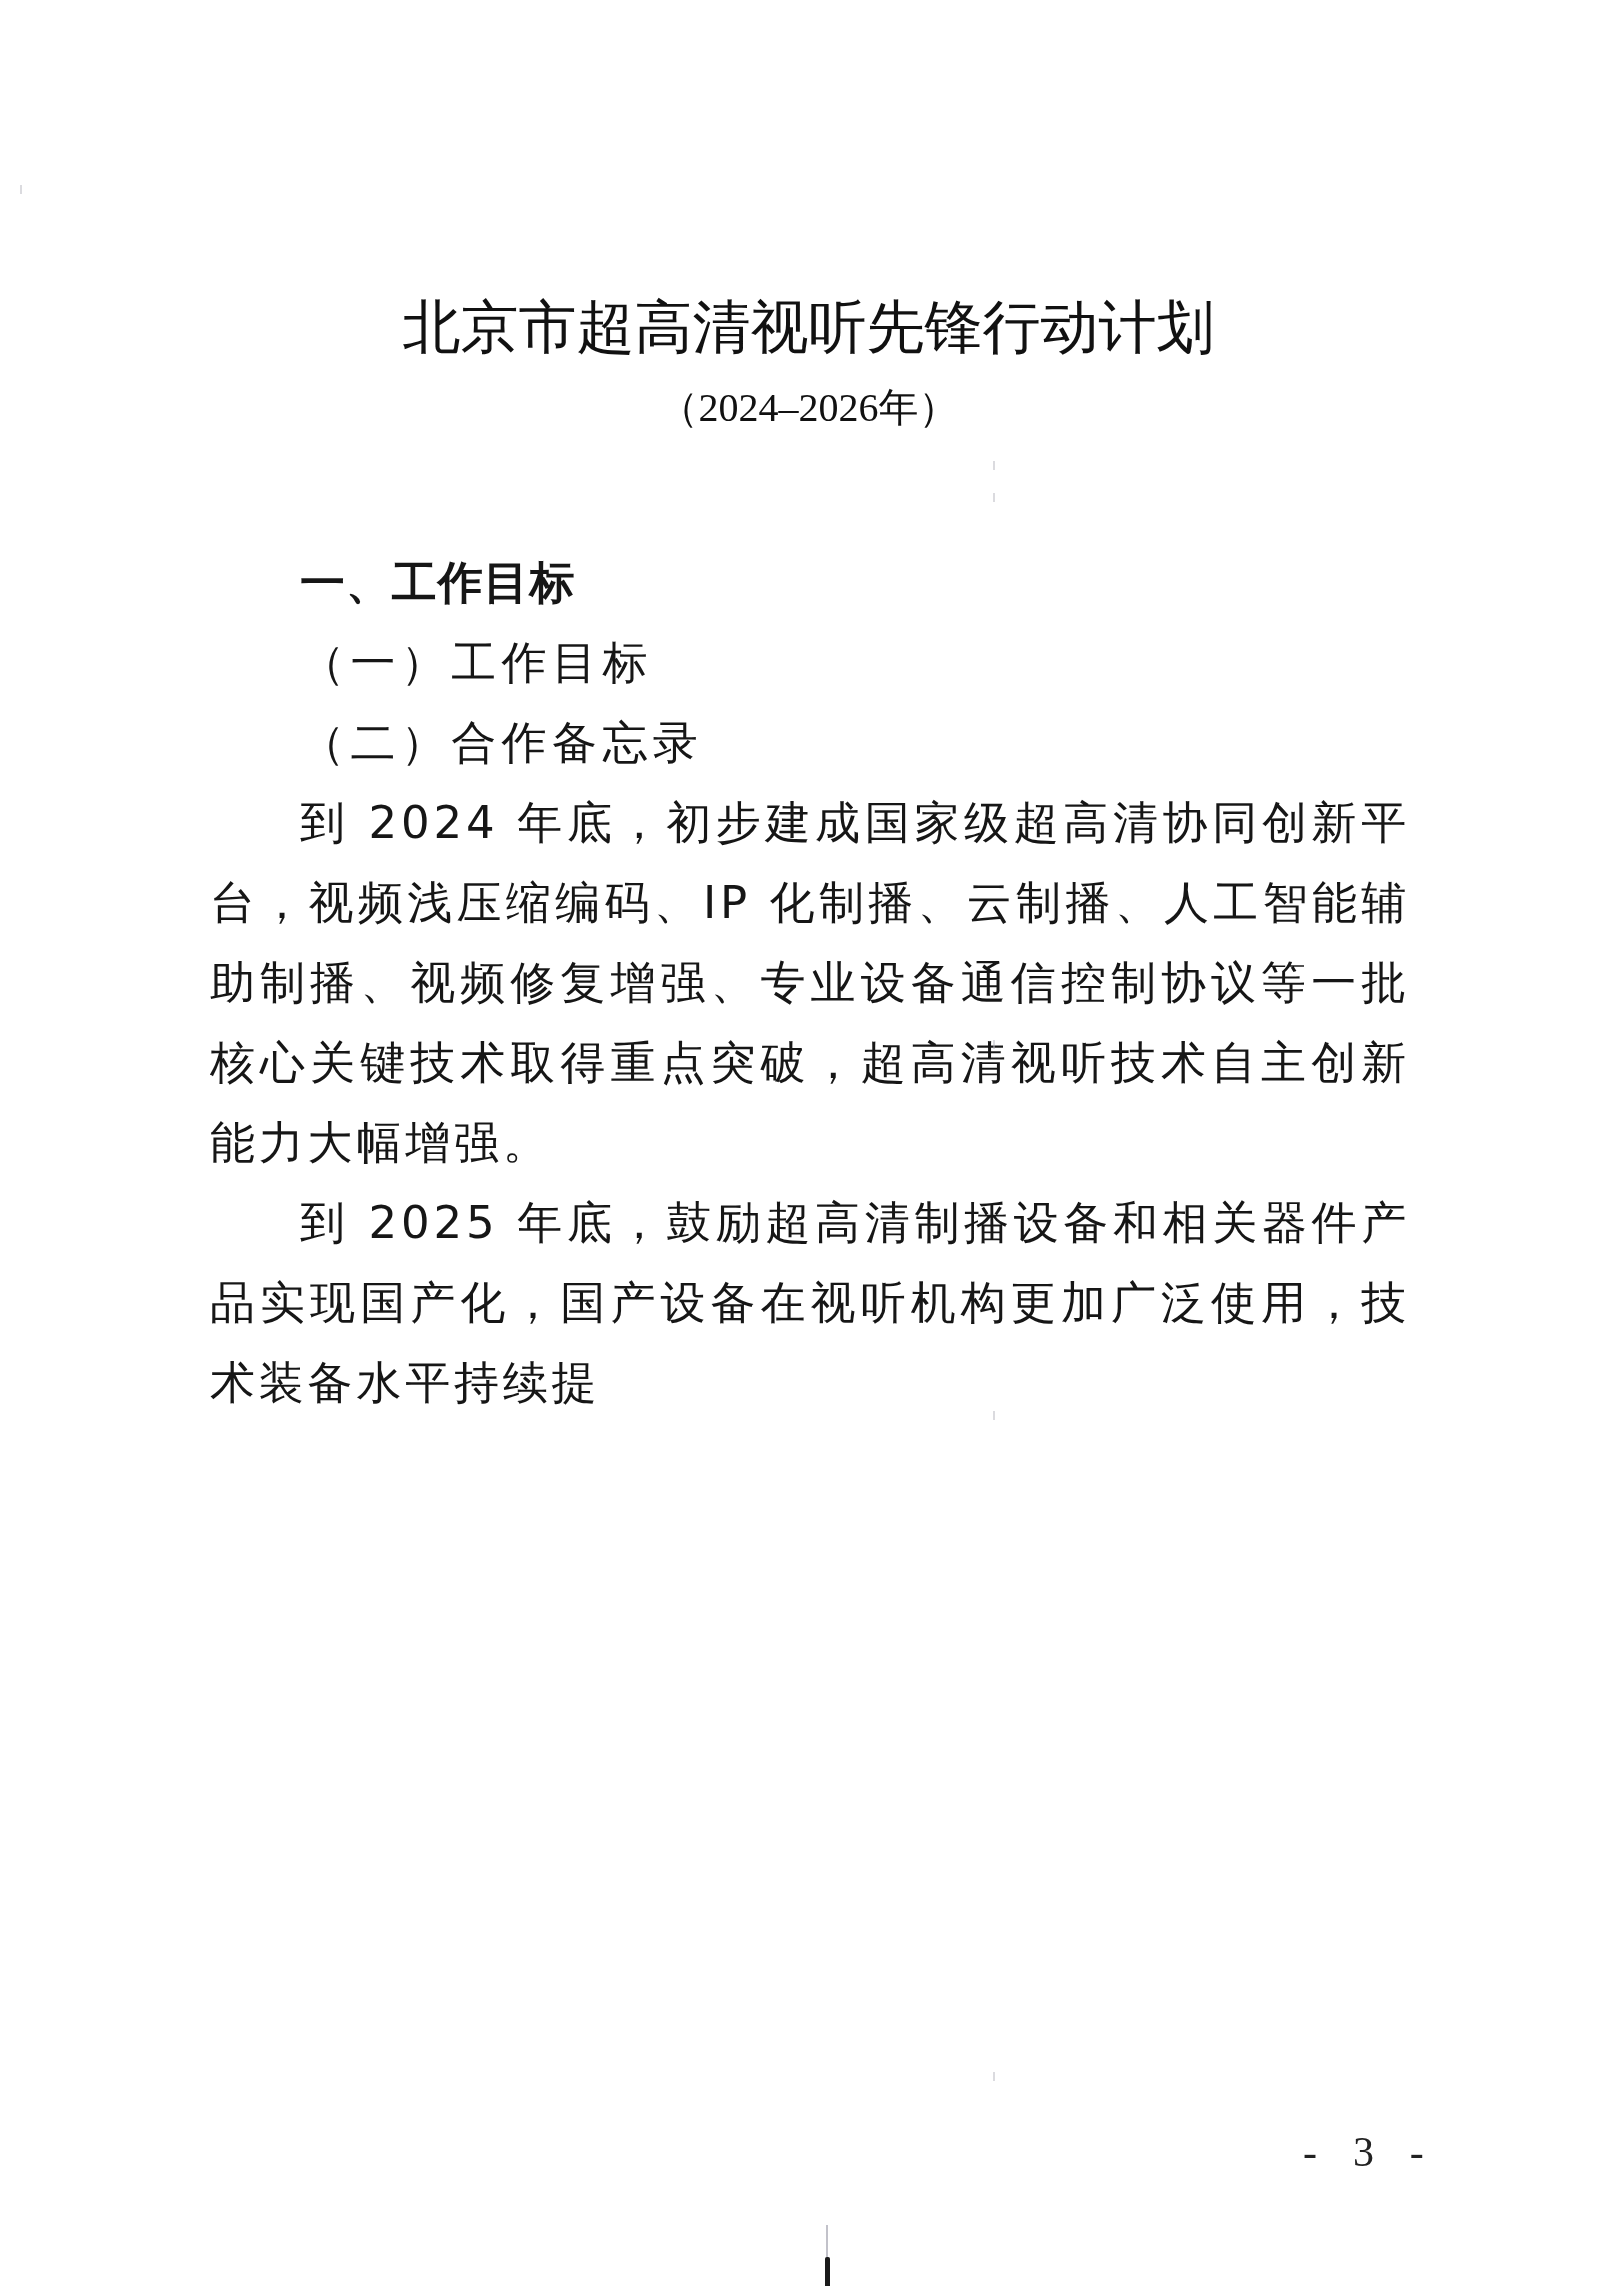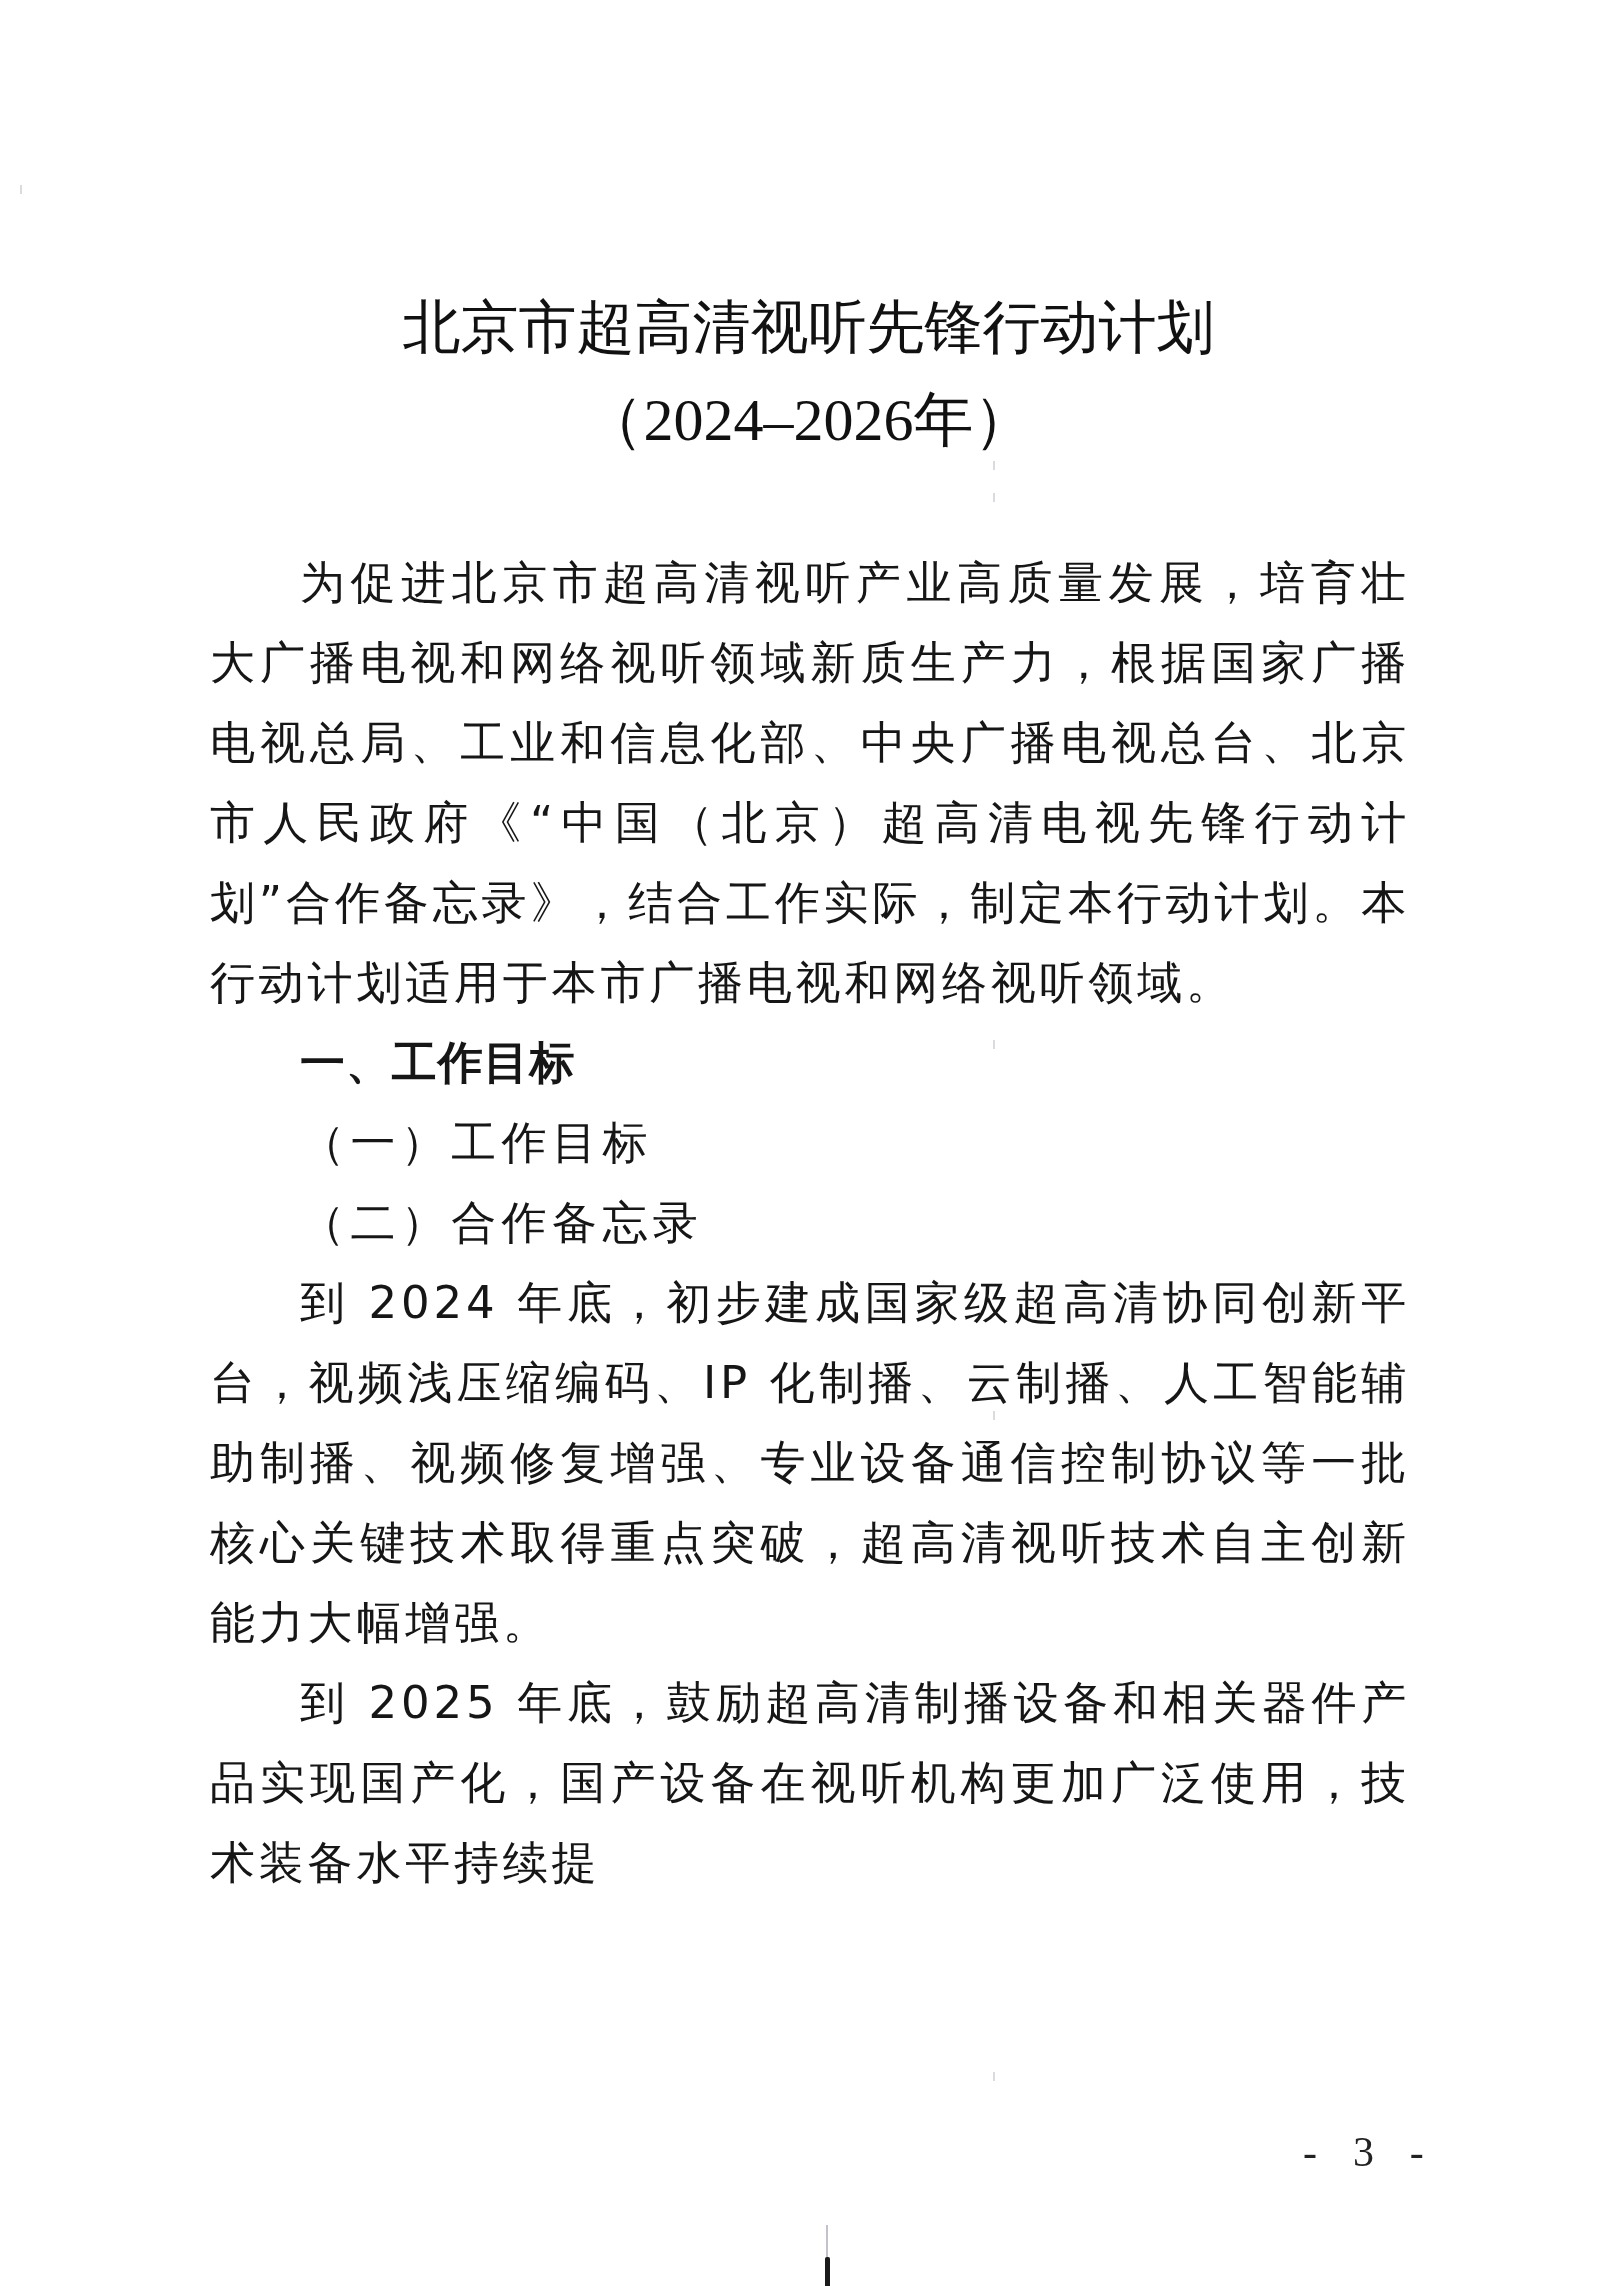--- a/index.html
+++ b/index.html
@@ -28,21 +28,21 @@
       text-align: center;
       font-family: "DejaVu Serif", "Liberation Serif", serif;
       font-weight: normal;
       font-size: 58px;
       letter-spacing: 0px;
       color: #111111;
       margin: 0;
       white-space: nowrap;
     }
     .title.t1 { top: 289px; }
-    .title.t2 { top: 380px; font-family: "Liberation Serif", "DejaVu Serif", serif; font-size: 60px; }
+    .title.t2 { top: 380px; font-family: "Liberation Serif", "DejaVu Serif", serif; font-size: 40px; }
 
     .body {
       position: absolute;
       left: 210px;
       width: 1200px;
       top: 543px;
       font-family: "DejaVu Sans", "Liberation Sans", sans-serif;
       font-size: 45px;
       line-height: 80px;
       color: #161616;
@@ -104,21 +104,20 @@
   </style>
 </head>
 <body>
 
 <div class="page">
 
   <h1 class="title t1">北京市超高清视听先锋行动计划</h1>
   <h1 class="title t2">（2024–2026年）</h1>
 
   <div class="body">
-    <p>为促进北京市超高清视听产业高质量发展，培育壮大广播电视和网络视听领域新质生产力，根据国家广播电视总局、工业和信息化部、中央广播电视总台、北京市人民政府《“中国（北京）超高清电视先锋行动计划”合作备忘录》，结合工作实际，制定本行动计划。本行动计划适用于本市广播电视和网络视听领域。</p>
     <div class="h1">一、工作目标</div>
     <div class="h2">（一）工作目标</div>
     <div class="h2">（二）合作备忘录</div>
     <p>到 2024 年底，初步建成国家级超高清协同创新平台，视频浅压缩编码、IP 化制播、云制播、人工智能辅助制播、视频修复增强、专业设备通信控制协议等一批核心关键技术取得重点突破，超高清视听技术自主创新能力大幅增强。</p>
     <p>到 2025 年底，鼓励超高清制播设备和相关器件产品实现国产化，国产设备在视听机构更加广泛使用，技术装备水平持续提</p>
   </div>
 
   <div class="page-number">- 3 -</div>
 
   <div class="binding-mark-faint"></div>

